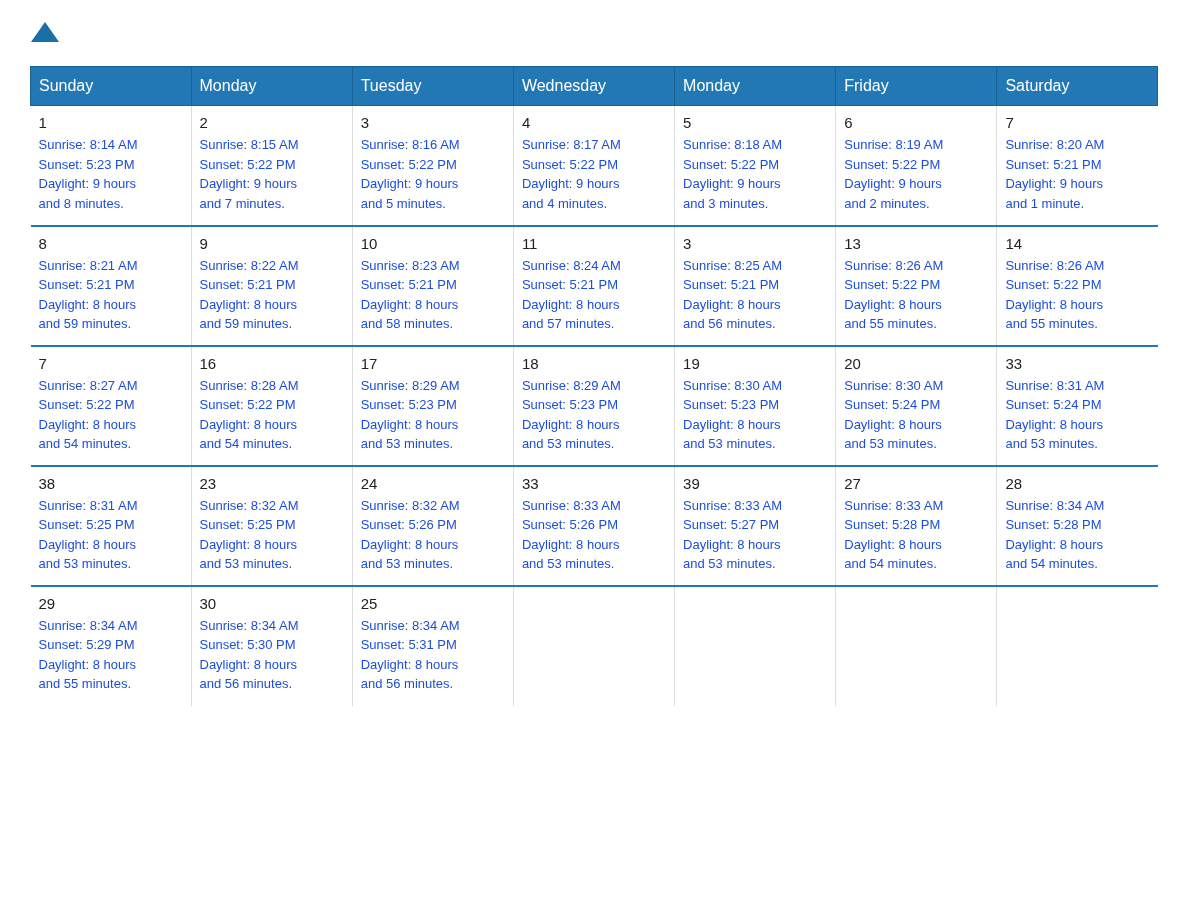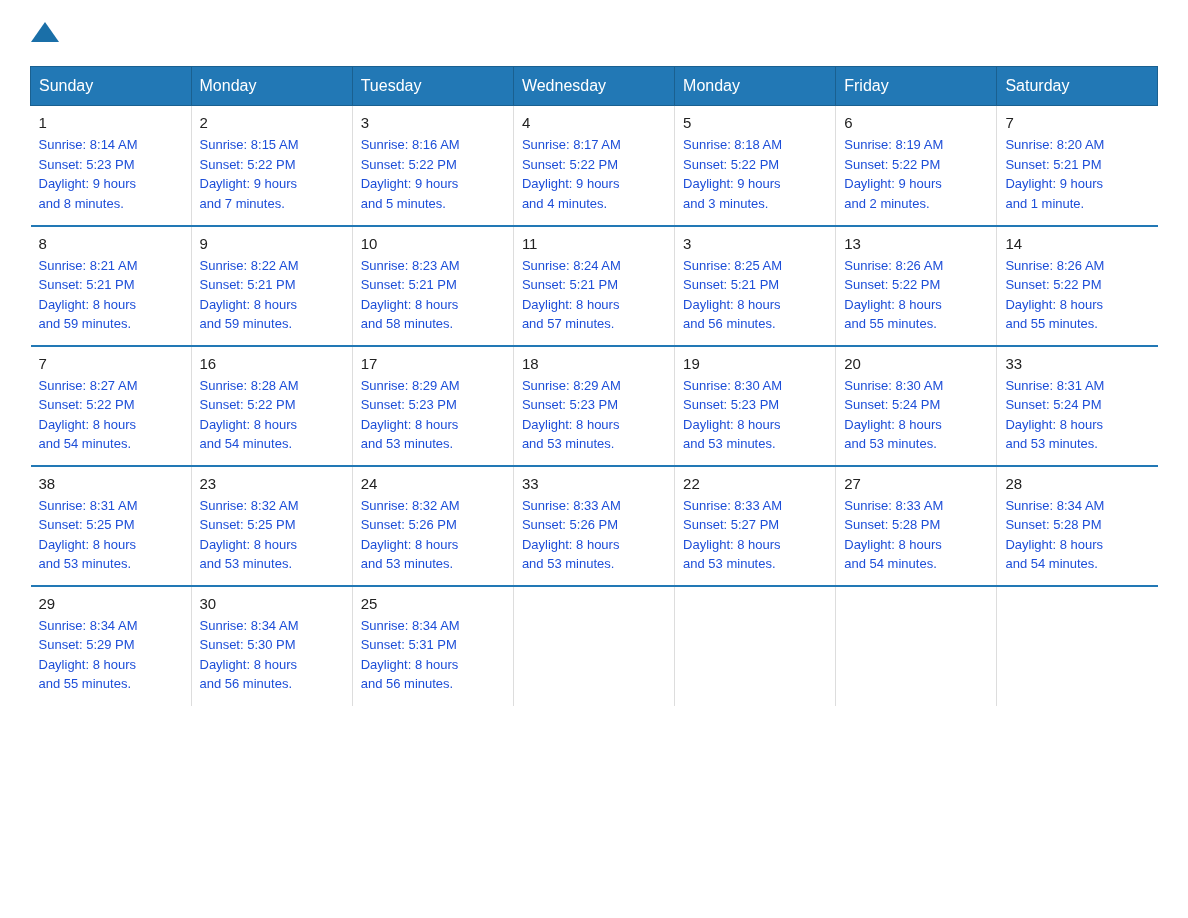--- a/index.html
+++ b/index.html
@@ -360,21 +360,21 @@
         <td>
         <span class="day-number">33</span>
         <div class="day-info">
           Sunrise: 8:33 AM<br>
           Sunset: 5:26 PM<br>
           Daylight: 8 hours<br>
           and 53 minutes.
         </div>
       </td>
         <td>
-        <span class="day-number">22</span>
+        <span class="day-number">39</span>
         <div class="day-info">
           Sunrise: 8:33 AM<br>
           Sunset: 5:27 PM<br>
           Daylight: 8 hours<br>
           and 53 minutes.
         </div>
       </td>
         <td>
         <span class="day-number">27</span>
         <div class="day-info">

